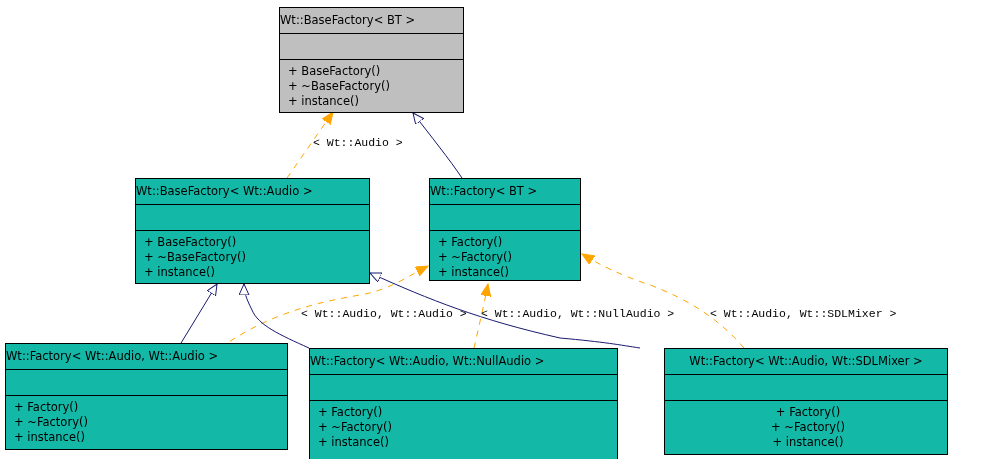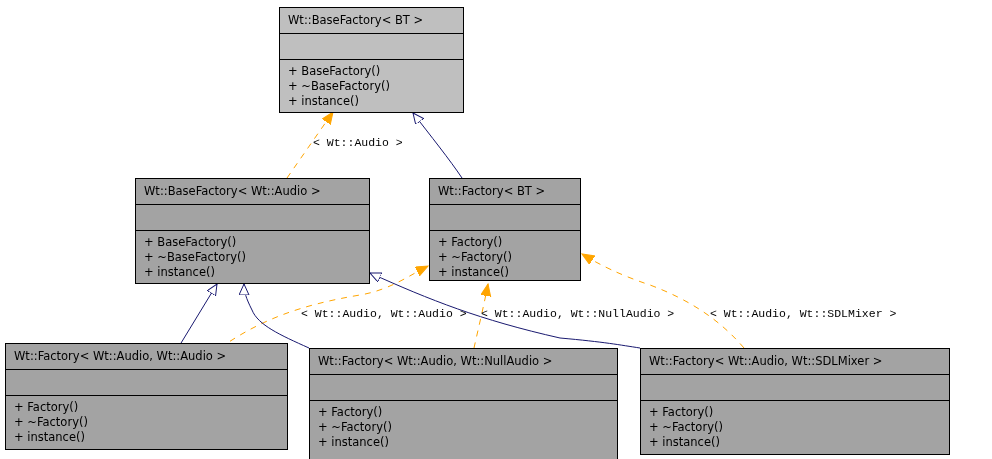--- a/index.html
+++ b/index.html
@@ -1,21 +1,21 @@
 <!DOCTYPE html>
 <html><head>
 <meta charset="utf-8">
 <style>
   html, body { margin:0; padding:0; background:#ffffff; }
   body { width:992px; height:459px; position:relative; overflow:hidden;
          font-family:"DejaVu Sans", sans-serif; font-size:11.5px; color:#000; }
   svg.edges { position:absolute; left:0; top:0; }
-  .cls { position:absolute; border:1px solid #000; background:#a3a3a3; box-sizing:border-box; }
+  .cls { position:absolute; border:1px solid #000; background:#14b8a6; box-sizing:border-box; }
   .cls.root { background:#bfbfbf; }
-  .cls .name { height:25px; line-height:24px; padding-left:8px; border-bottom:1px solid #000; white-space:nowrap; }
+  .cls .name { height:25px; line-height:24px; padding-left:0; border-bottom:1px solid #000; white-space:nowrap; }
   .cls .attrs { height:25px; border-bottom:1px solid #000; }
   .cls .ops { padding:4px 4px 0 8px; line-height:15px; }
   .cls .ops div { white-space:nowrap; }
   .lbl { position:absolute; white-space:nowrap; font-size:11.5px;font-family:Liberation Mono, monospace; }
 </style>
 </head>
 <body>
 
 <svg class="edges" width="992" height="459">
   <defs>
@@ -81,21 +81,21 @@
 <div class="cls" style="left:309px;top:348px;width:309px;height:138px;">
   <div class="name">Wt::Factory&lt; Wt::Audio, Wt::NullAudio &gt;</div>
   <div class="attrs"></div>
   <div class="ops">
     <div>+ Factory()</div>
     <div>+ ~Factory()</div>
     <div>+ instance()</div>
   </div>
 </div>
 
-<div class="cls" style="left:640px;top:348px;width:310px;height:107px;">
+<div class="cls" style="left:664px;top:348px;width:284px;height:107px;text-align:center;">
   <div class="name">Wt::Factory&lt; Wt::Audio, Wt::SDLMixer &gt;</div>
   <div class="attrs"></div>
   <div class="ops">
     <div>+ Factory()</div>
     <div>+ ~Factory()</div>
     <div>+ instance()</div>
   </div>
 </div>
 
 <span class="lbl" style="left:313px;top:136px;">&lt; Wt::Audio &gt;</span>

